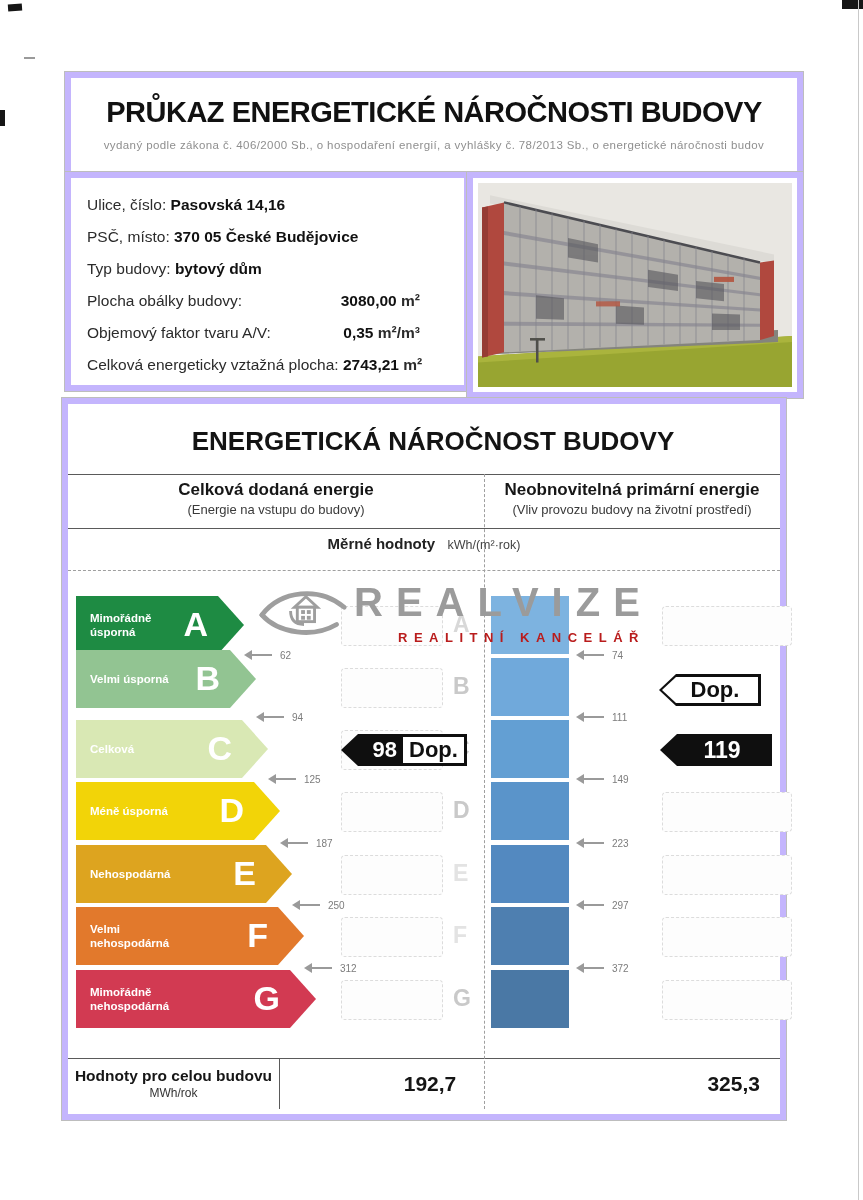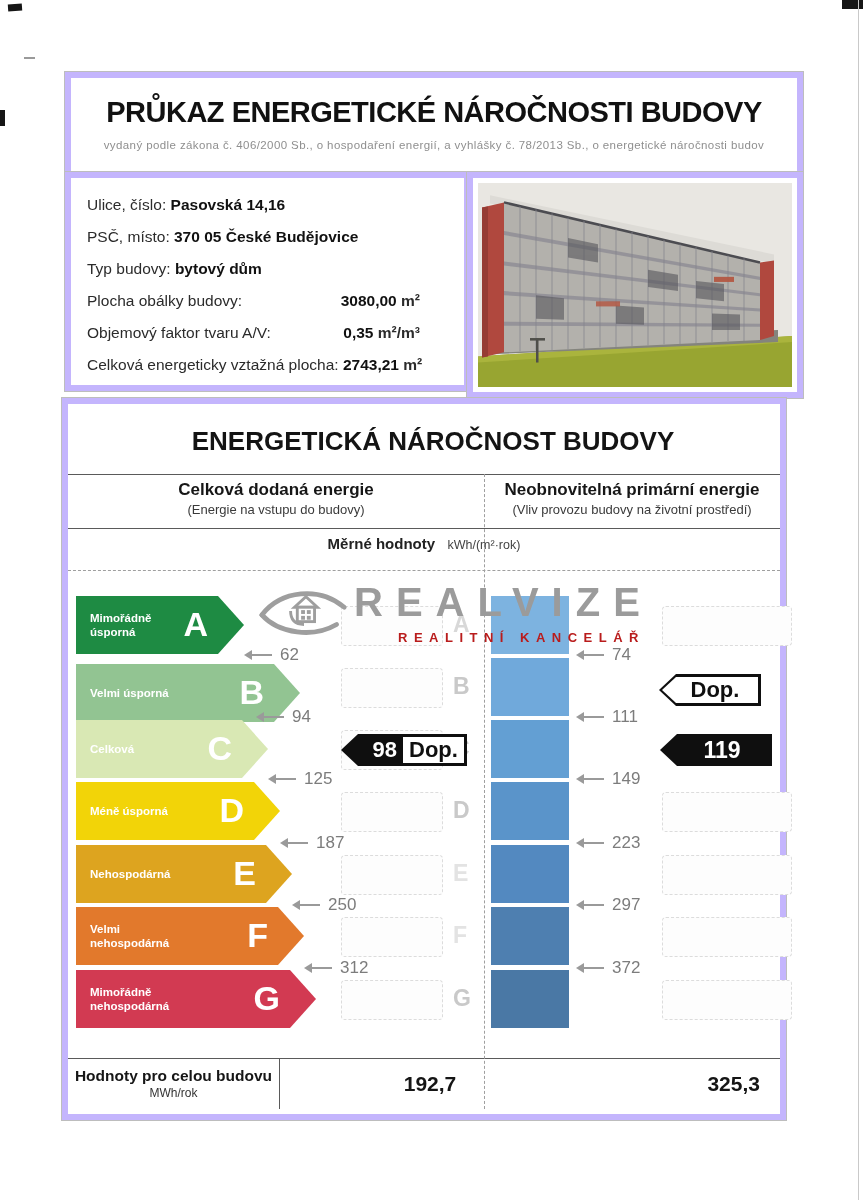--- a/index.html
+++ b/index.html
@@ -33,21 +33,21 @@
          clip-path:polygon(0 0, calc(100% - 26px) 0, 100% 50%, calc(100% - 26px) 100%, 0 100%);}
   .clabel{position:absolute;left:14px;top:50%;transform:translateY(-50%);width:102px;
           color:#fff;font-weight:bold;font-size:11.5px;line-height:1.25;}
   .cletter{position:absolute;right:36px;top:50%;transform:translateY(-52%);
            color:#fff;font-weight:bold;font-size:34px;}
 
   .tick{position:absolute;display:flex;align-items:center;height:18px;}
   .tickline{display:inline-block;width:26px;height:2px;background:#9a9a9a;position:relative;}
   .tickline::before{content:"";position:absolute;left:-2px;top:-4px;border-right:8px solid #9a9a9a;
                     border-top:5px solid transparent;border-bottom:5px solid transparent;}
-  .tickval{font-size:17px;color:#7c7c7c;margin-left:8px;}
+  .tickval{font-size:10px;color:#7c7c7c;margin-left:8px;}
 
   .ghost{position:absolute;width:100px;height:38px;border:1px dashed #dcdcdc;border-radius:4px;background:#fdfdfd;}
   .gletter{position:absolute;font-size:23px;font-weight:bold;color:#c9c9c9;}
 
   .bar{position:absolute;left:423px;width:78px;height:58px;}
 
   .marker98{position:absolute;left:273px;top:330px;height:32px;display:flex;z-index:7;}
   .m98-arrow{width:56px;background:#0f0f0f;clip-path:polygon(17px 0,100% 0,100% 100%,17px 100%,0 50%);
              color:#fff;font-weight:bold;font-size:22px;display:flex;align-items:center;justify-content:flex-end;padding-right:3px;}
   .m98-box{background:#fff;border:3px solid #0f0f0f;font-weight:bold;font-size:22px;color:#0f0f0f;
@@ -218,21 +218,21 @@
           <rect x="51" y="35" width="4" height="4" fill="#9e9e9e"></rect>
       </svg>
       <div class="wm-name" style="position:absolute;left:96px;top:0;">REALVIZE</div>
       <div class="wm-tag" style="position:absolute;left:140px;top:50px;">REALITNÍ KANCELÁŘ</div>
     </div>
 
     <div class="arrow" style="top: 192px; width: 168px; background-color: rgb(30, 139, 67);">
       <span class="clabel">Mimořádně úsporná</span>
       <span class="cletter">A</span>
     </div>
-    <div class="arrow" style="top: 260px; width: 180px; background-color: rgb(146, 196, 146); padding-left: 44px;">
+    <div class="arrow" style="top: 246px; width: 180px; background-color: rgb(146, 196, 146);">
       <span class="clabel">Velmi úsporná</span>
       <span class="cletter">B</span>
     </div>
     <div class="arrow" style="top: 316px; width: 192px; background-color: rgb(217, 232, 180);">
       <span class="clabel">Celková</span>
       <span class="cletter">C</span>
     </div>
     <div class="arrow" style="top: 378px; width: 204px; background-color: rgb(242, 212, 8);">
       <span class="clabel">Méně úsporná</span>
       <span class="cletter">D</span>

